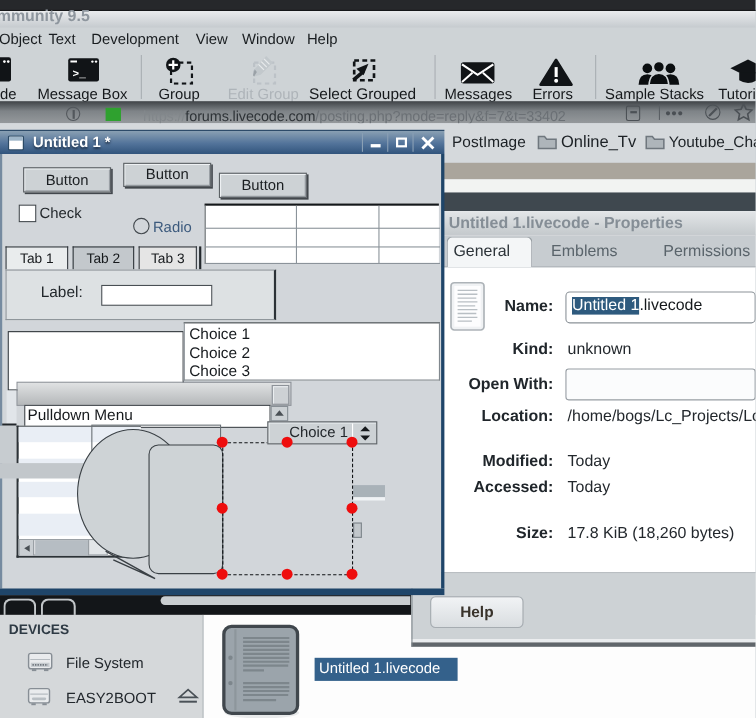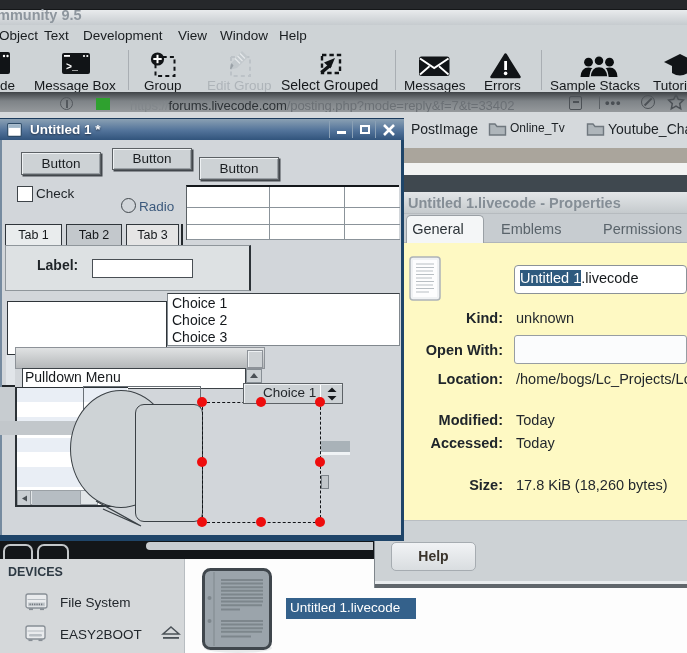--- a/index.html
+++ b/index.html
@@ -103,21 +103,21 @@
 <div class="a" style="left:643px;top:101px;width:10px;height:1.6px;background:#4c5156;transform:rotate(-45deg);"></div>
 <svg class="a" style="left:667px;top:93px;" width="18" height="18">
     <path d="M9,1.5 l2.3,4.8 5.2,.7 -3.8,3.6 1,5.2 -4.7,-2.6 -4.7,2.6 1,-5.2 L1.5,7 l5.2,-.7 Z" fill="none" stroke="#4c5156" stroke-width="1.5"></path>
   </svg>
 
 <div class="a" style="left:0;top:112px;width:687px;height:36px;background:#d5d9dc;"></div>
 <span class="a" style="left:411px;top:121px;font-size:14px;color:#1c2125;">PostImage</span>
 <svg class="a" style="left:488px;top:121px;" width="19" height="16">
     <path d="M1.5,3 h5.5 l2,2.5 h8.5 v8.5 h-16 Z" fill="#aeb5ba" stroke="#6f777e" stroke-width="1.4"></path>
   </svg>
-<span class="a" style="left:510px;top:121px;font-size:12px;color:#1c2125;">Online_Tv</span>
+<span class="a" style="left:510px;top:121px;font-size:15px;color:#1c2125;">Online_Tv</span>
 <svg class="a" style="left:586px;top:121px;" width="19" height="16">
     <path d="M1.5,3 h5.5 l2,2.5 h8.5 v8.5 h-16 Z" fill="#aeb5ba" stroke="#6f777e" stroke-width="1.4"></path>
   </svg>
 <span class="a" style="left:608px;top:121px;font-size:14px;color:#1c2125;">Youtube_Cha</span>
 
 <div class="a" style="left:403px;top:148px;width:284px;height:15px;background:#aaa59c;"></div>
 <div class="a" style="left:403px;top:163px;width:284px;height:12px;background:#f2f3f2;"></div>
 <div class="a" style="left:403px;top:175px;width:284px;height:17px;background:#3f484f;"></div>
 
 <div class="a" style="left:0;top:541px;width:374px;height:18px;background:#131619;z-index:5;"></div>
@@ -159,38 +159,39 @@
 <g stroke="#7d868c" stroke-width="2">
 <path d="M20,13 h42 M20,16.6 h42 M20,20.2 h42 M20,23.8 h42 M20,27.4 h42 M20,31 h42 M20,34.6 h42 M20,38.2 h41"></path>
 <path d="M20,42.5 h19"></path>
 <path d="M20,54 h42 M20,57.6 h42 M20,61.2 h42 M20,64.8 h41"></path>
 <path d="M20,69.5 h30"></path>
 </g>
 </svg>
 <div class="a" style="left:286px;top:598px;width:130px;height:21px;background:#34618b;z-index:7;"></div>
 <span class="a" style="left:290px;top:600px;font-size:13.5px;color:#fff;white-space:nowrap;z-index:8;">Untitled 1.livecode</span>
 
-<div class="a" style="left:374px;top:192px;width:313px;height:396px;z-index:10;background:#fef9c3;">
+<div class="a" style="left:374px;top:192px;width:313px;height:396px;z-index:10;background:#ffffff;">
  <div class="a" style="left:0;top:0;width:313px;height:22px;background:linear-gradient(#e3e6e8,#c5cacd);border-bottom:1px solid #b6bbbf;"></div>
  <div class="a" style="left:34px;top:3px;font-weight:bold;font-size:14.5px;color:#858e96;white-space:nowrap;">Untitled 1.livecode - Properties</div>
  <div class="a" style="left:0;top:22px;width:313px;height:29px;background:#c7ccd0;"></div>
  <div class="a" style="left:0;top:50px;width:313px;height:1px;background:#b0b5ba;"></div>
  <div class="a" style="left:32px;top:23px;width:78px;height:28px;background:#f4f6f7;border:1px solid #9aa0a5;border-bottom:none;border-radius:5px 5px 0 0;"></div>
  <div class="a" style="left:25px;top:29px;width:78px;text-align:center;font-size:14.5px;color:#2d3439;">General</div>
  <div class="a" style="left:127px;top:29px;font-size:14.5px;color:#5a646b;">Emblems</div>
  <div class="a" style="left:229px;top:29px;font-size:14.5px;color:#5a646b;">Permissions</div>
 
  <svg class="a" style="left:35px;top:64px;" width="32" height="45">
       <rect x="1" y="1" width="30" height="43" rx="3" fill="#f0f2f4" stroke="#adb3b8" stroke-width="1.5"></rect>
       <rect x="4" y="4" width="24" height="37" fill="#fdfdfe"></rect>
       <g stroke="#b9bfc4" stroke-width="1.2">
         <path d="M7,8 h18 M7,11.5 h18 M7,15 h17 M7,18.5 h18 M7,22 h16 M7,25.5 h18 M7,29 h17 M7,32.5 h18 M7,36 h13"></path>
       </g>
     </svg>
 
+ <div class="plabel" style="top:79px;">Name:</div>
  <div class="a" style="left:140px;top:73px;width:173px;height:29px;background:#fff;border:1px solid #8b9298;border-radius:4px;"></div>
  <div class="a" style="left:146px;top:78px;font-size:14.5px;white-space:nowrap;"><span style="background:#2e5a7e;color:#fff;">Untitled 1</span><span style="color:#15191c;">.livecode</span></div>
 
  <div class="plabel" style="top:118px;">Kind:</div>
  <div class="pval" style="top:118px;">unknown</div>
 
  <div class="plabel" style="top:150px;">Open With:</div>
  <div class="a" style="left:140px;top:143px;width:173px;height:29px;background:#fbfcfd;border:1px solid #979da3;border-radius:3px;"></div>
 
  <div class="plabel" style="top:179px;">Location:</div>
@@ -248,21 +249,21 @@
    <div class="a" style="left:0;top:37px;width:213px;height:1px;background:#8b939a;"></div>
    <div class="a" style="left:0;top:52px;width:213px;height:1px;background:#8b939a;"></div>
  </div>
 
  <div class="a" style="left:5px;top:106px;width:57px;height:21px;background:#e9eced;border:1px solid #2f353a;border-bottom:none;text-align:center;font-size:12.5px;color:#16191c;line-height:20px;">Tab 1</div>
  <div class="a" style="left:66px;top:106px;width:56px;height:21px;background:#c3c8cc;border:1px solid #2f353a;border-bottom:none;text-align:center;font-size:12.5px;color:#16191c;line-height:20px;">Tab 2</div>
  <div class="a" style="left:126px;top:106px;width:53px;height:21px;background:#e5e5e5;border:1px solid #2f353a;border-bottom:none;text-align:center;font-size:12.5px;color:#16191c;line-height:20px;">Tab 3</div>
  <div class="a" style="left:181px;top:106px;width:2px;height:21px;background:#23282c;"></div>
 
  <div class="a" style="left:5px;top:127px;width:246px;height:46px;background:#dde1e3;border:1px solid #8f969b;border-right:2px solid #2c3237;"></div>
- <div class="a" style="left:37px;top:139px;font-size:14px;color:#1f2428;font-weight:bold;">Label:</div>
+ <div class="a" style="left:37px;top:139px;font-size:14px;color:#1f2428;">Label:</div>
  <div class="a" style="left:92px;top:141px;width:101px;height:19px;background:#fff;border:1px solid #494f54;"></div>
 
  <div class="a" style="left:7px;top:183px;width:160px;height:54px;background:#fff;border:1px solid #2e3439;"></div>
 
  <div class="a" style="left:167px;top:175px;width:233px;height:53px;background:#fff;border:1px solid #81888e;border-top:1px solid #3a4045;"></div>
  <div class="a" style="left:172px;top:177px;font-size:14px;color:#14181c;">Choice 1</div>
  <div class="a" style="left:172px;top:194px;font-size:14px;color:#14181c;">Choice 2</div>
  <div class="a" style="left:172px;top:211px;font-size:14px;color:#14181c;">Choice 3</div>
 
  <div class="a" style="left:6px;top:237px;width:9px;height:31px;background:#e1e5e9;"></div>

